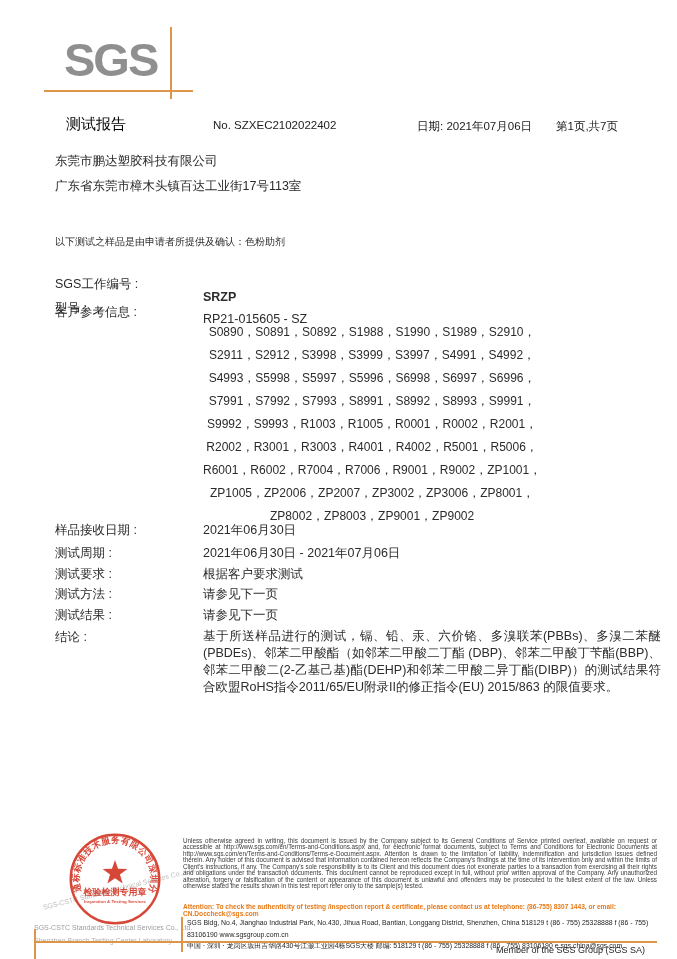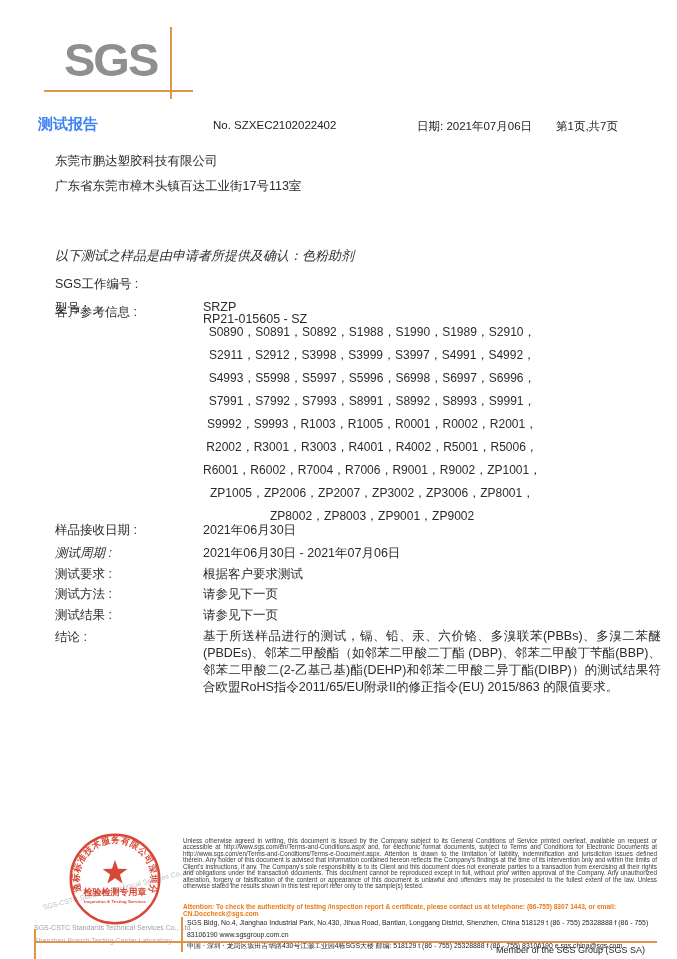--- a/index.html
+++ b/index.html
@@ -9,30 +9,30 @@
   }
   .abs { position:absolute; }
 
   
   .logo-text { left:64px; top:36px; font-size:47px; font-weight:bold;
     color:#8f8f8f; letter-spacing:-2px; line-height:1; }
   .logo-hline { left:44px; top:90px; width:149px; height:2px; background:#dd9549; }
   .logo-vline { left:170px; top:27px; width:2px; height:72px; background:#dd9549; }
 
   
-  .report-title { left:38px; top:115px; font-size:15px; font-weight:bold; color:#3b82f6; }
+  .report-title { left:66px; top:115px; font-size:15px; font-weight:normal; color:#000000; }
   .report-no    { left:213px; top:119px; font-size:11.5px; color:#222; }
   .report-date  { left:417px; top:119px; font-size:11.5px; color:#222; }
   .report-pages { left:556px; top:119px; font-size:11.5px; color:#222; }
 
   
   .applicant-name    { left:55px; top:153px; font-size:12.5px; }
   .applicant-address { left:55px; top:178px; font-size:12.5px; }
 
-  .sample-statement  { left:55px; top:247px; font-size:13px;font-style:italic; }
+  .sample-statement  { left:55px; top:235px; font-size:10px; }
 
   
   .lbl { left:55px; font-size:12.5px; color:#2b2b2b; }
   .val { left:203px; font-size:12.5px; color:#2b2b2b; }
   .ref-lines { left:203px; top:321px; font-size:12px; line-height:23px; color:#2b2b2b;text-align:center; }
   .conclusion-text { left:203px; top:628px; width:458px; font-size:12.5px;
     line-height:17px; text-align:justify; }
 
   
   .fineprint { left:183px; top:838px; width:474px; font-size:6.3px; line-height:6.45px;
@@ -69,39 +69,39 @@
 
   <div class="abs applicant-name">东莞市鹏达塑胶科技有限公司</div>
   <div class="abs applicant-address">广东省东莞市樟木头镇百达工业街17号113室</div>
 
   <div class="abs sample-statement">以下测试之样品是由申请者所提供及确认：色粉助剂</div>
 
   <div class="abs lbl" style="top:276px;">SGS工作编号 :</div>
   <div class="abs val" style="top:276px;margin-top:36px;">RP21-015605 - SZ</div>
 
   <div class="abs lbl" style="top:300px;text-align:center;">型号 :</div>
-  <div class="abs val" style="top:300px;">SRZP</div>
+  <div class="abs val" style="top:290px;font-weight:bold;">SRZP</div>
 
   <div class="abs lbl" style="top:304px;">客户参考信息 :</div>
   <div class="abs ref-lines">
     <div>S0890，S0891，S0892，S1988，S1990，S1989，S2910，</div>
     <div>S2911，S2912，S3998，S3999，S3997，S4991，S4992，</div>
     <div>S4993，S5998，S5997，S5996，S6998，S6997，S6996，</div>
     <div>S7991，S7992，S7993，S8991，S8992，S8993，S9991，</div>
     <div>S9992，S9993，R1003，R1005，R0001，R0002，R2001，</div>
     <div>R2002，R3001，R3003，R4001，R4002，R5001，R5006，</div>
     <div>R6001，R6002，R7004，R7006，R9001，R9002，ZP1001，</div>
     <div>ZP1005，ZP2006，ZP2007，ZP3002，ZP3006，ZP8001，</div>
     <div>ZP8002，ZP8003，ZP9001，ZP9002</div>
   </div>
 
   <div class="abs lbl" style="top:522px;">样品接收日期 :</div>
   <div class="abs val" style="top:522px;">2021年06月30日</div>
 
-  <div class="abs lbl" style="top:545px;font-style:italic;">测试周期 :</div>
+  <div class="abs lbl" style="top:545px;">测试周期 :</div>
   <div class="abs val" style="top:545px;">2021年06月30日 - 2021年07月06日</div>
 
   <div class="abs lbl" style="top:566px;">测试要求 :</div>
   <div class="abs val" style="top:566px;">根据客户要求测试</div>
 
   <div class="abs lbl" style="top:586px;">测试方法 :</div>
   <div class="abs val" style="top:586px;">请参见下一页</div>
 
   <div class="abs lbl" style="top:607px;">测试结果 :</div>
   <div class="abs val" style="top:607px;">请参见下一页</div>

